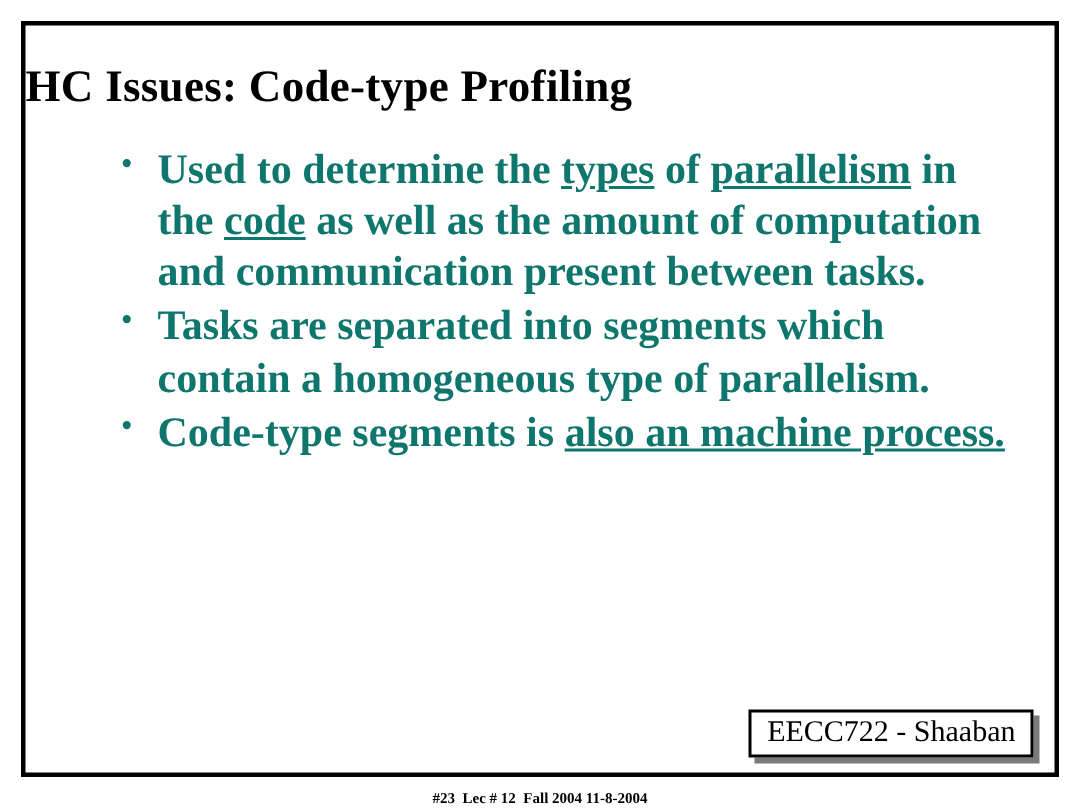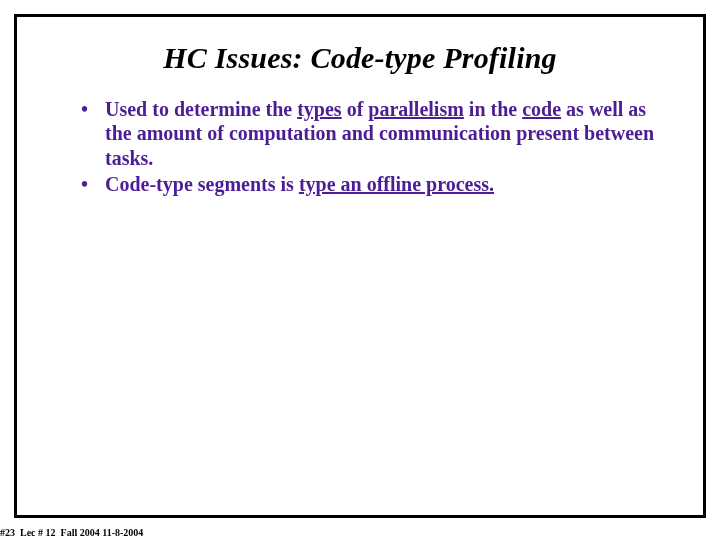--- a/index.html
+++ b/index.html
@@ -14,40 +14,38 @@
   .slide-frame {
     position: absolute;
     top: 14px;
     left: 14px;
     right: 14px;
     bottom: 22px;
     border: 3px solid #000;
     background: #fff;
   }
   .title {
-    text-align: center;
     font-size: 30px;
     font-weight: bold;
     margin-top: 24px;
     margin-bottom: 22px;
     letter-spacing: 0.2px;
-    font-style: italic;
   }
   .bullets {
     list-style: none;
     padding: 0 30px 0 60px;
   }
   .bullets li {
     position: relative;
-    font-size: 20px;
+    font-size: 28px;
     font-weight: bold;
     line-height: 1.22;
     padding-left: 28px;
     margin-bottom: 2px;
-    color: #4c1d95;
+    color: #0f766e;
   }
   .bullets li::before {
     content: "•";
     position: absolute;
     left: 4px;
     top: 0;
     font-size: 20px;
   }
   .u { text-decoration: underline; }
   .course-box-wrap {
@@ -76,40 +74,50 @@
     padding: 2px 10px 3px 10px;
     font-size: 20px;
     font-family: "Times New Roman", Times, serif;
     white-space: nowrap;
   }
   .footer-meta {
     position: absolute;
     left: 0;
     right: 0;
     bottom: 2px;
+    text-align: center;
     font-size: 10px;
     font-weight: bold;
     font-family: "Times New Roman", Times, serif;
     color: #000;
   }
 </style>
 </head>
 <body>
 
 <div class="slide-frame">
 
   <h1 class="title">HC Issues:  Code-type Profiling</h1>
 
   <ul class="bullets">
     <li>
       <span>Used to determine the </span><span class="u">types</span><span> of </span><span class="u">parallelism</span><span> in the </span><span class="u">code</span><span> as well as the amount of computation and communication present between tasks.</span>
     </li>
     <li>
-      <span>Code-type segments is </span><span class="u">type an offline process.</span><span></span>
+      <span>Tasks are separated into segments which contain a homogeneous type of parallelism.</span>
+    </li>
+    <li>
+      <span>Code-type segments is </span><span class="u">also an machine process.</span><span></span>
     </li>
   </ul>
 
+  <div class="course-box-wrap">
+    <div class="course-box">
+      <div class="course-shadow"></div>
+      <div class="course-front">EECC722 - Shaaban</div>
+    </div>
+  </div>
 
 </div>
 
 <div class="footer-meta">
   <span>#23</span>&nbsp;&nbsp;<span>Lec # 12</span>&nbsp;&nbsp;<span>Fall 2004</span>&nbsp;<span>11-8-2004</span>
 </div>
 
 </body></html>

